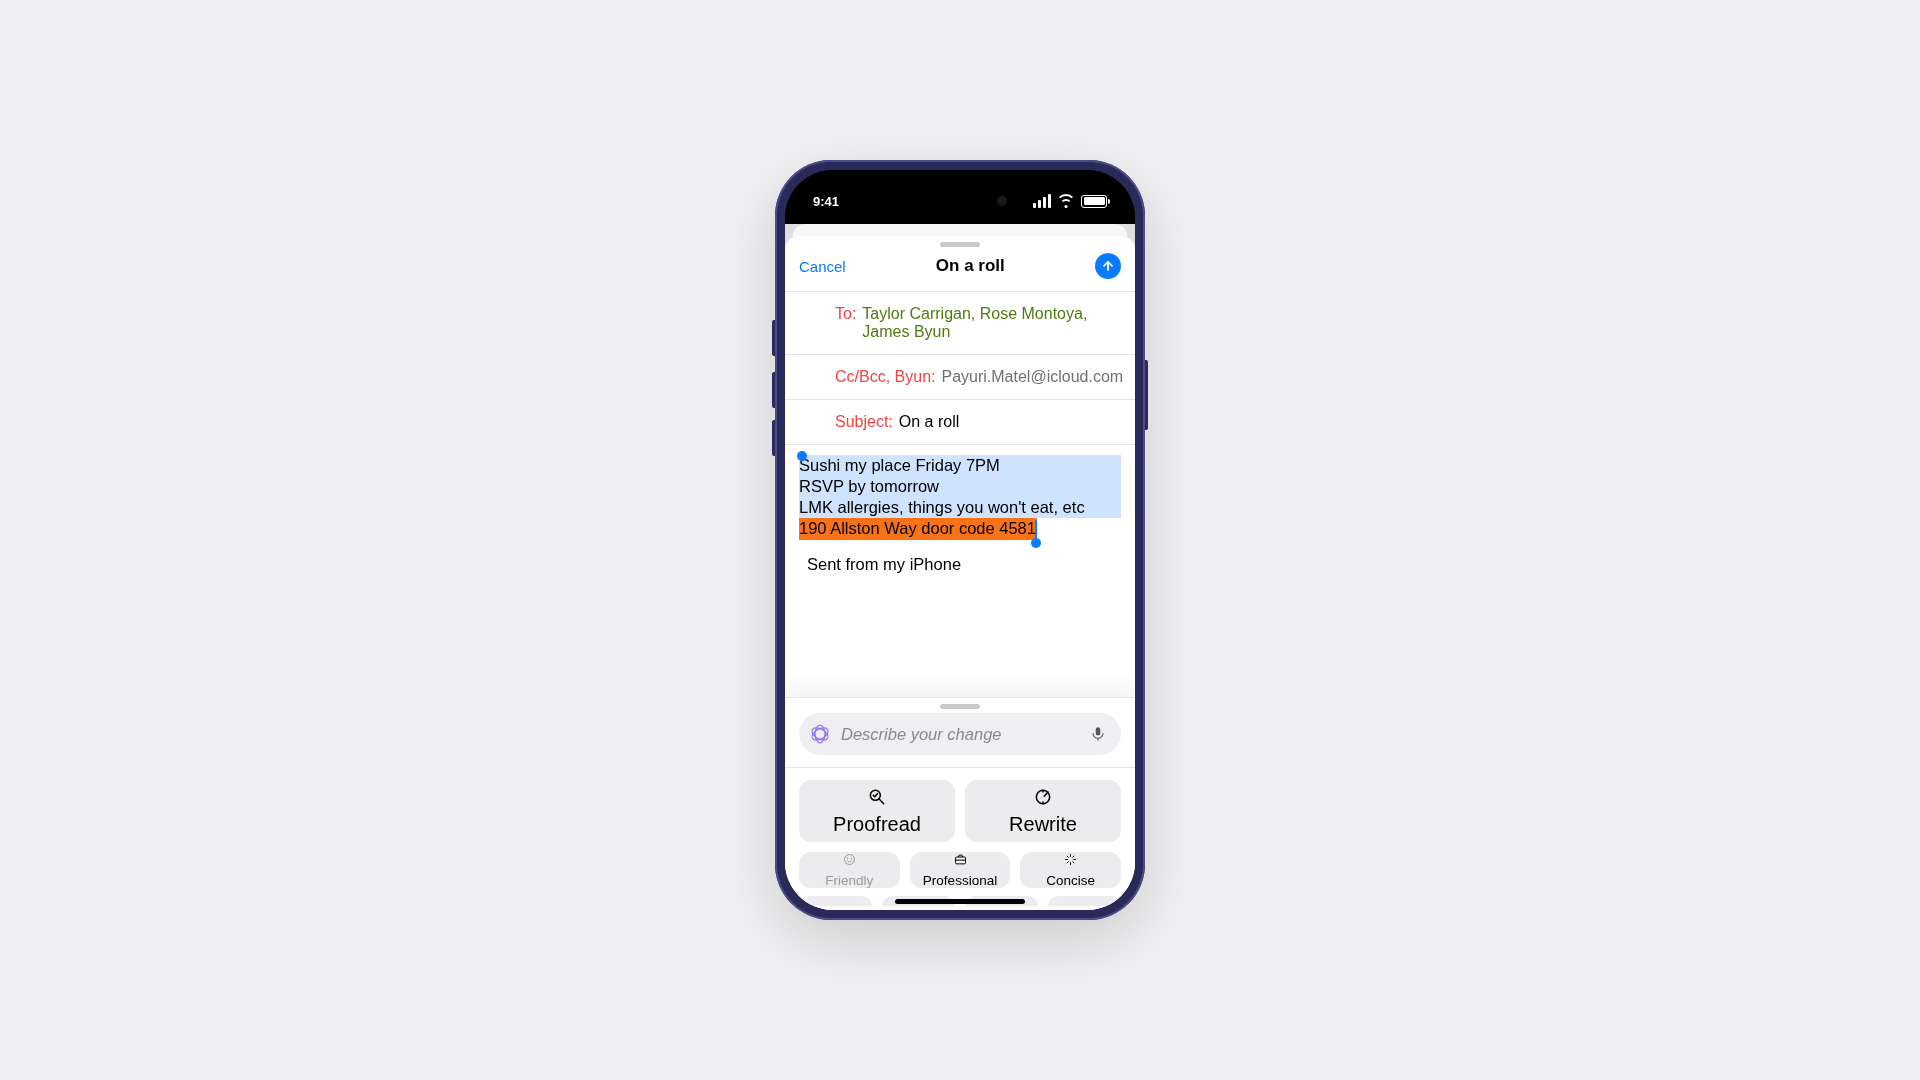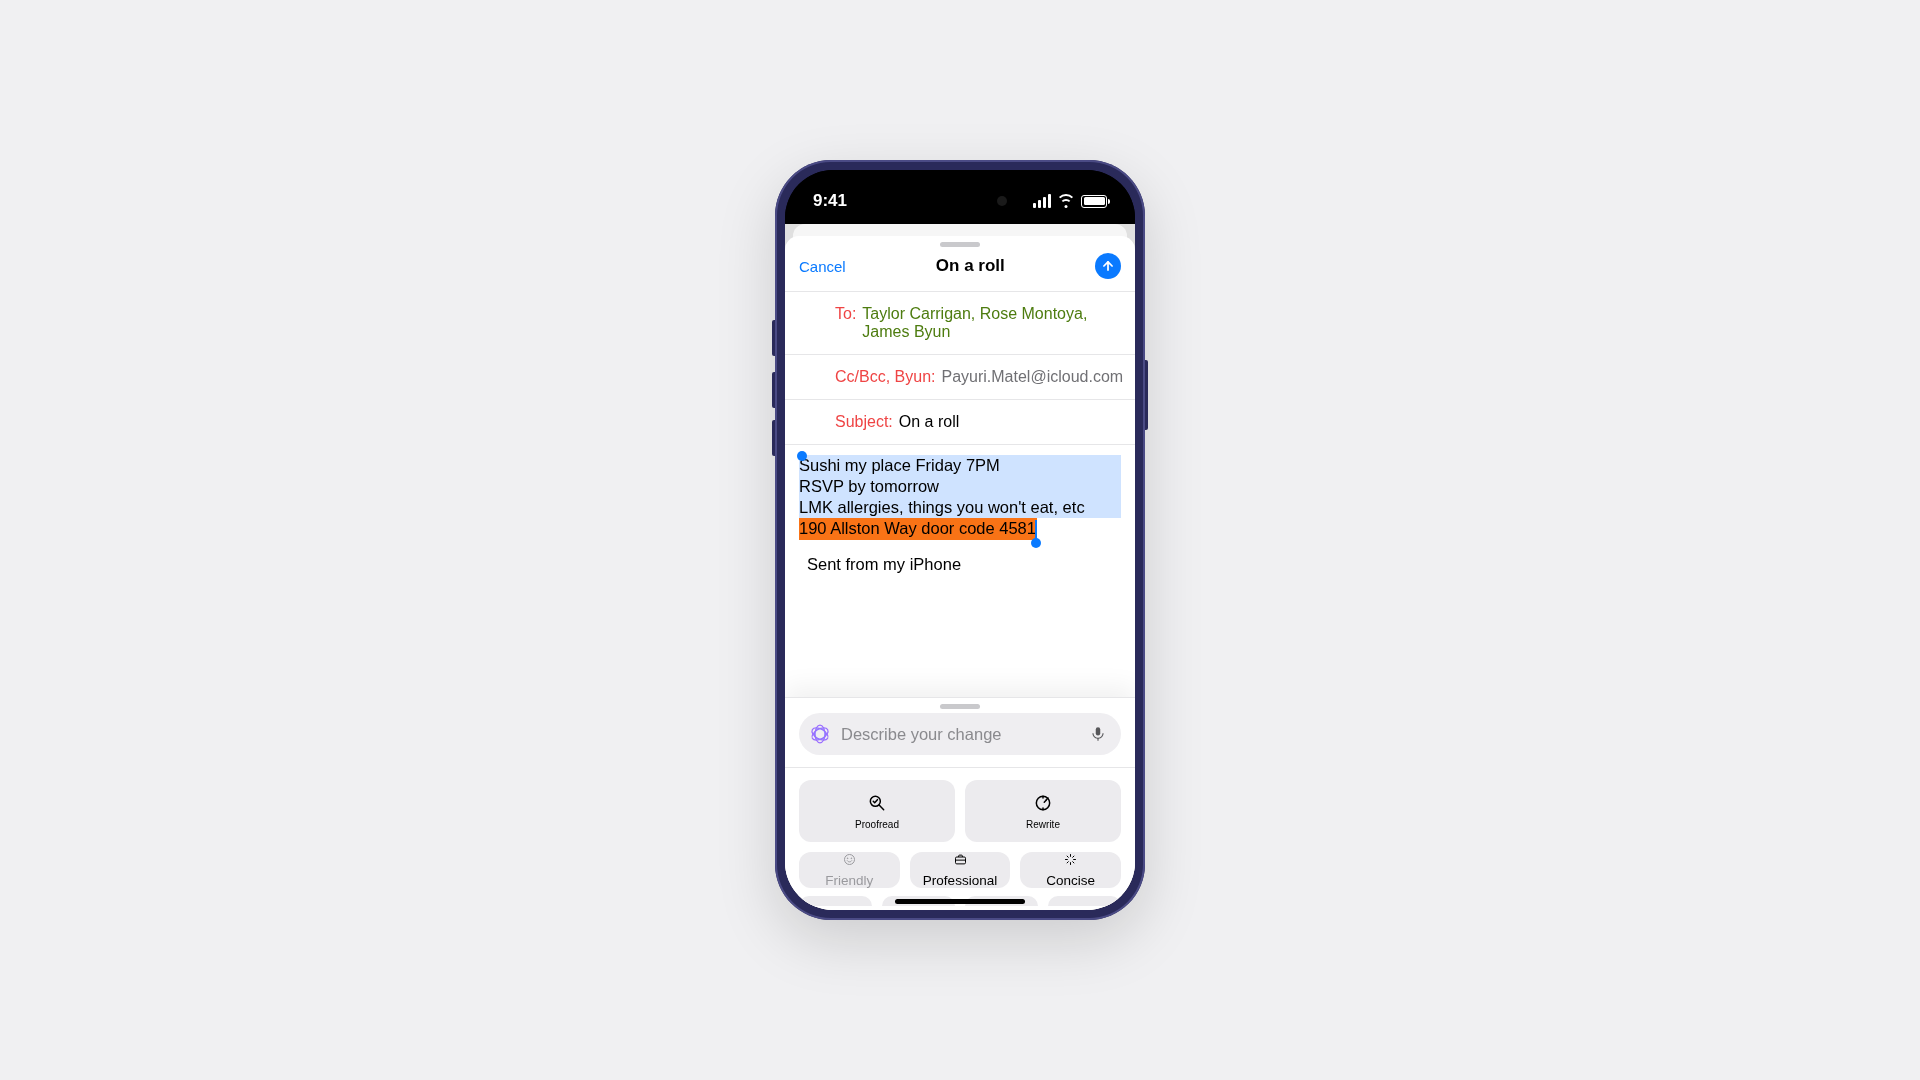--- a/index.html
+++ b/index.html
@@ -51,21 +51,21 @@
 
   
   .status-bar {
     height: 54px;
     background: #000;
     color: #fff;
     display:flex;
     align-items:center;
     justify-content:space-between;
     padding: 8px 28px 0;
-    font-size: 17px;
+    font-size: 13px;
     font-weight: 600;
   }
   .status-right { display:flex; align-items:center; gap:6px; }
   .dynamic-island {
     position:absolute;
     top:14px; left:50%;
     transform:translateX(-50%);
     width:110px; height:34px;
     background:#000;
     border-radius:20px;
@@ -209,41 +209,42 @@
   }
 
   .describe-field {
     margin: 4px 14px 12px;
     height:42px;
     background:#efeef1;
     border-radius:22px;
     display:flex; align-items:center;
     padding:0 14px 0 10px;
     gap:10px;
+    font-style:italic;
   }
   .ai-icon { width:22px; height:22px; flex-shrink:0; }
   .describe-placeholder { color:#8a8a8e; font-size:16.5px; flex:1; }
   .mic-icon { width:18px; height:18px; color:#57575a; }
 
   .divider { height:1px; background:#e6e6e8; margin:0; }
 
   .chip-grid {
     padding:12px 14px 8px;
     display:flex; flex-direction:column; gap:10px;
   }
   .chip-row { display:flex; gap:10px; }
   .chip {
     flex:1;
     background:#ecebee;
     border-radius:12px;
     display:flex; flex-direction:column; align-items:center; justify-content:center;
     gap:6px;
     color:#000;
   }
-  .chip.big { height:62px; font-size:10px; }
+  .chip.big { height:62px; font-size:20px; }
   .chip.small { height:36px; font-size:13.5px;justify-content:space-between; }
   .chip svg { width:20px; height:20px; }
   .chip.small svg { width:17px; height:17px; }
   .chip.muted { color:#9a9a9e; }
   .chip.muted svg { color:#9a9a9e; }
 
   .peek-row {
     padding:0 14px 4px;
     display:flex; gap:10px;
   }

